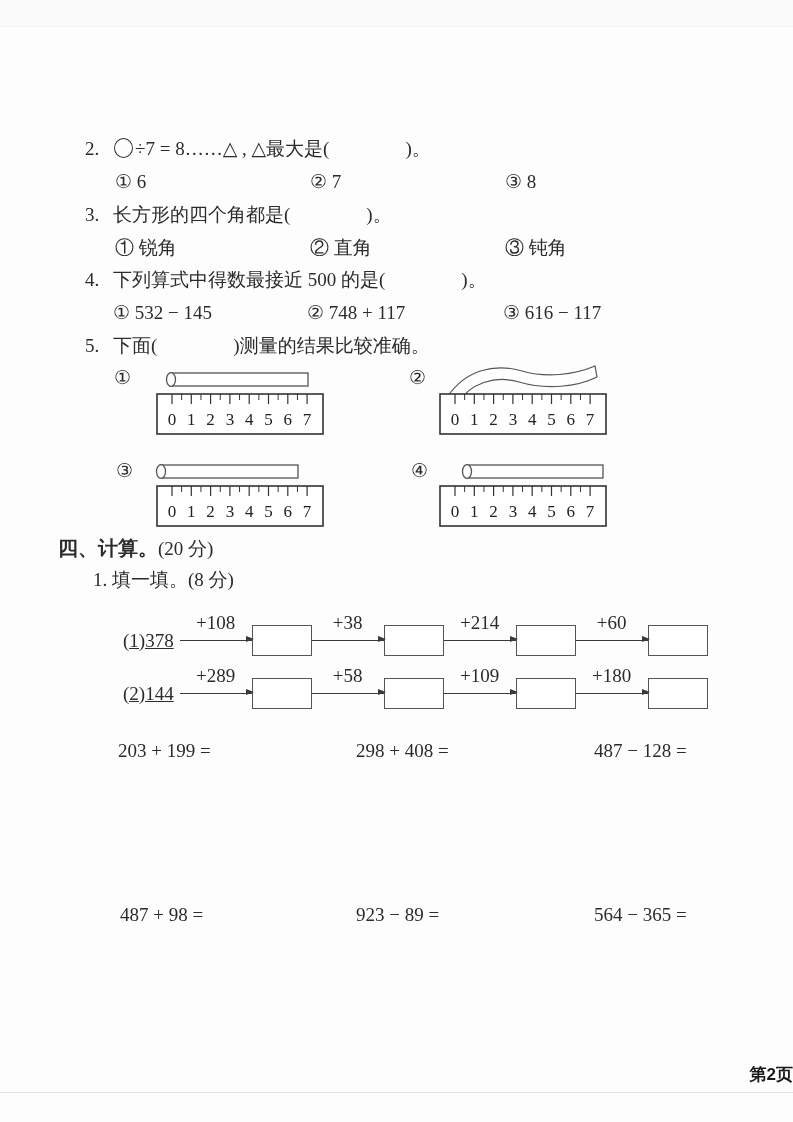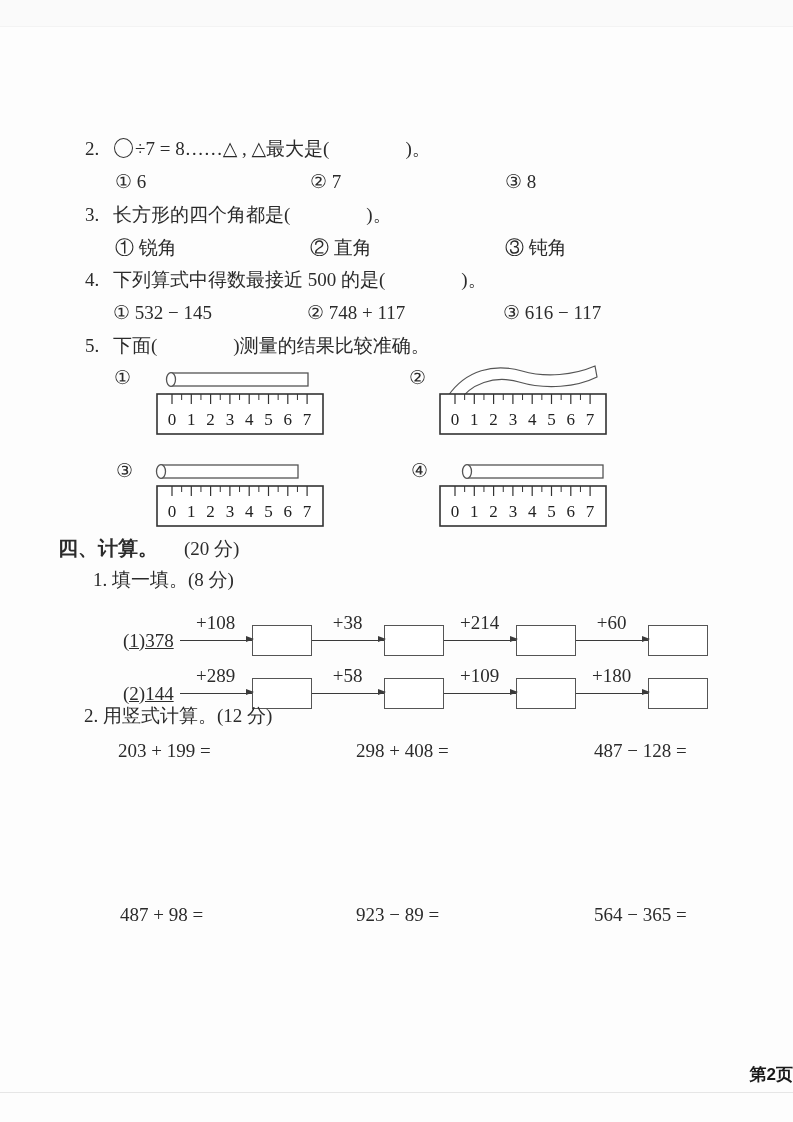--- a/index.html
+++ b/index.html
@@ -4,21 +4,21 @@
 <style>
   html,body{margin:0;padding:0;background:#ffffff;}
   .page{
     position:relative;width:793px;height:1122px;margin:0 auto;
     background:#fdfdfd;overflow:hidden;
     font-family:"Liberation Serif","DejaVu Serif",serif;color:#2b2b2b;
     border-right:1px solid #ececec;
   }
   .topband{position:absolute;top:0;left:0;right:0;height:26px;background:#fafafa;border-bottom:1px solid #f3f3f3;}
   .t{position:absolute;font-size:19px;white-space:pre;line-height:1.2;}
-  .serif{font-family:"Liberation Serif","DejaVu Serif",serif;margin-left:26px;}
+  .serif{font-family:"Liberation Serif","DejaVu Serif",serif;}
   .heading-bold{font-family:"Liberation Sans","DejaVu Sans",sans-serif;font-weight:700;font-size:20px;}
   .big-circle{display:inline-block;width:17px;height:18px;border:1.4px solid #333;border-radius:50%;vertical-align:-3px;margin:0 2px 0 1px;background:#fdfdfd;}
   .ruler-svg{position:absolute;}
   .flow-row{position:absolute;left:123px;display:flex;align-items:center;height:31px;text-decoration:underline;}
   .fstart{font-size:19px;white-space:pre;margin-right:6px;}
   .fstep{position:relative;width:72px;display:flex;align-items:flex-end;}
   .farrow{width:100%;height:0;border-top:1.6px solid #3a3a3a;position:relative;}
   .farrow::after{content:"";position:absolute;right:-2px;top:-4.6px;width:0;height:0;
     border-left:8px solid #3a3a3a;border-top:3.8px solid transparent;border-bottom:3.8px solid transparent;}
   .fop{position:absolute;bottom:7px;left:50%;transform:translateX(-50%);font-size:19px;white-space:pre;}
@@ -218,21 +218,20 @@
       <div class="farrow"></div>
     </div>
     <div class="fbox"></div>
     <div class="fstep">
       <span class="fop">+180</span>
       <div class="farrow"></div>
     </div>
     <div class="fbox"></div>
   </div>
 
-  <span class="t" style="left:84px;top:705px">2. 用竖式计算。(12 分)</span>
 
   <span class="t" style="left:118px;top:740px">203 + 199 =</span>
   <span class="t" style="left:356px;top:740px">298 + 408 =</span>
   <span class="t" style="left:594px;top:740px">487 − 128 =</span>
 
   <span class="t" style="left:120px;top:904px">487 + 98 =</span>
   <span class="t" style="left:356px;top:904px">923 − 89 =</span>
   <span class="t" style="left:594px;top:904px">564 − 365 =</span>
 
   <div class="footer-line"></div>

